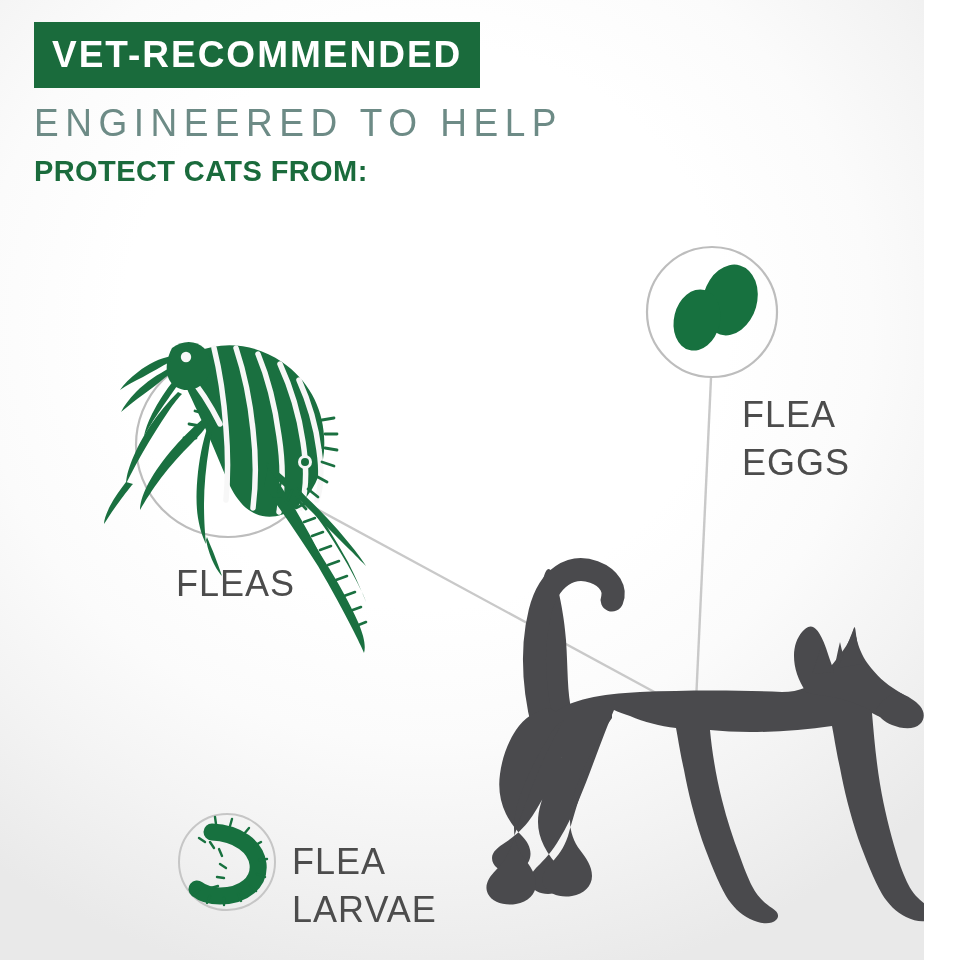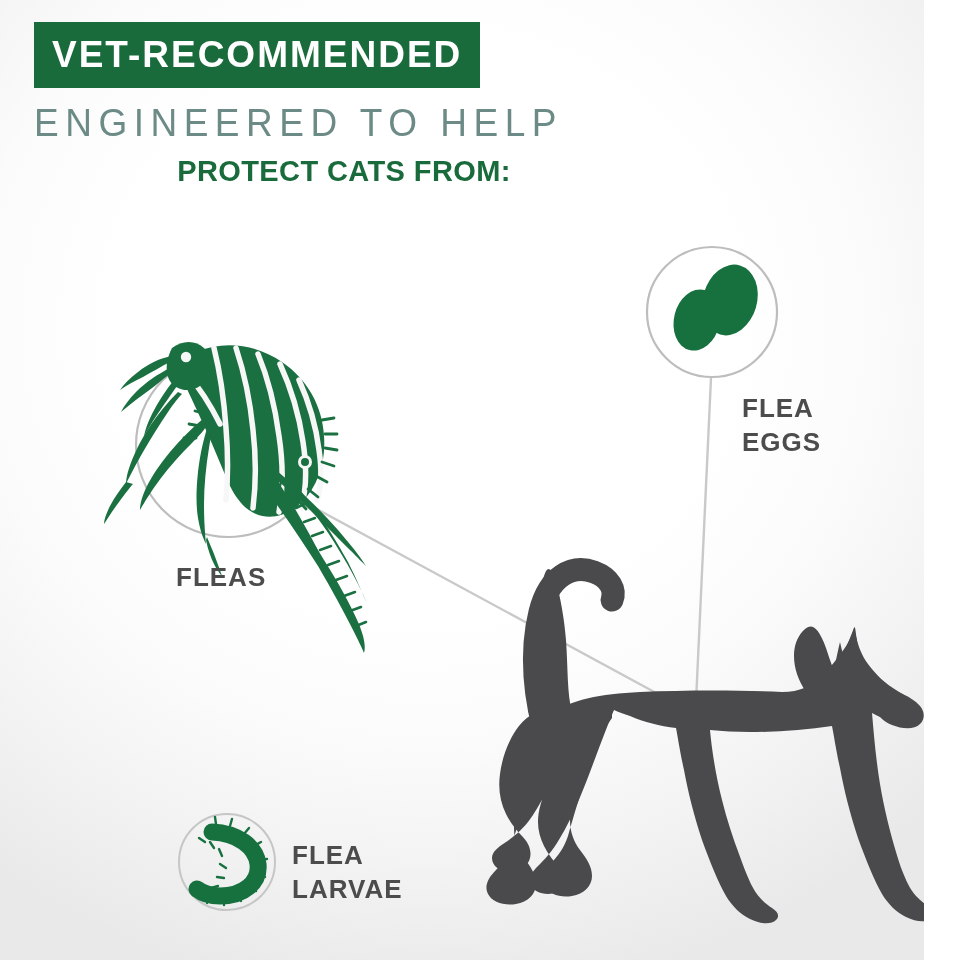--- a/index.html
+++ b/index.html
@@ -52,37 +52,36 @@
     transform-origin: left top;
   }
   .hdr-third {
     margin-top: 17px;
     color: #1a6b3c;
     font-size: 29px;
     font-weight: bold;
     letter-spacing: 0.4px;
     line-height: 1;
     white-space: nowrap;
-    text-align: center;
   }
 
   
   #figure-layer {
     position: absolute;
     left: 0; top: 0;
     width: 960px;
     height: 960px;
   }
 
   
   .callout-label {
     position: absolute;
     color: #4c4c4c;
-    font-size: 26px;
-    font-weight: bold;
+    font-size: 36px;
+    font-weight: normal;
     letter-spacing: 1.0px;
     line-height: 1.32;
     white-space: pre-line;
   }
   #label-fleas  { left: 176px; top: 560px; }
   #label-eggs   { left: 742px; top: 391px; }
   #label-larvae { left: 292px; top: 838px; }
 </style>
 </head>
 <body>

